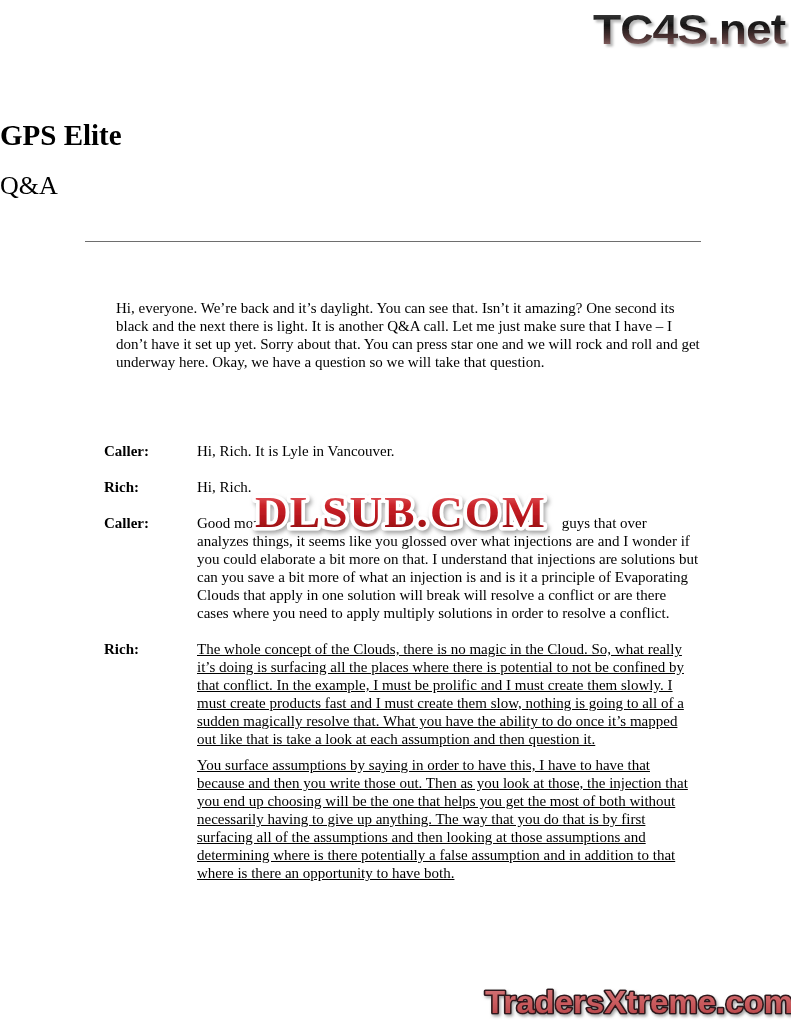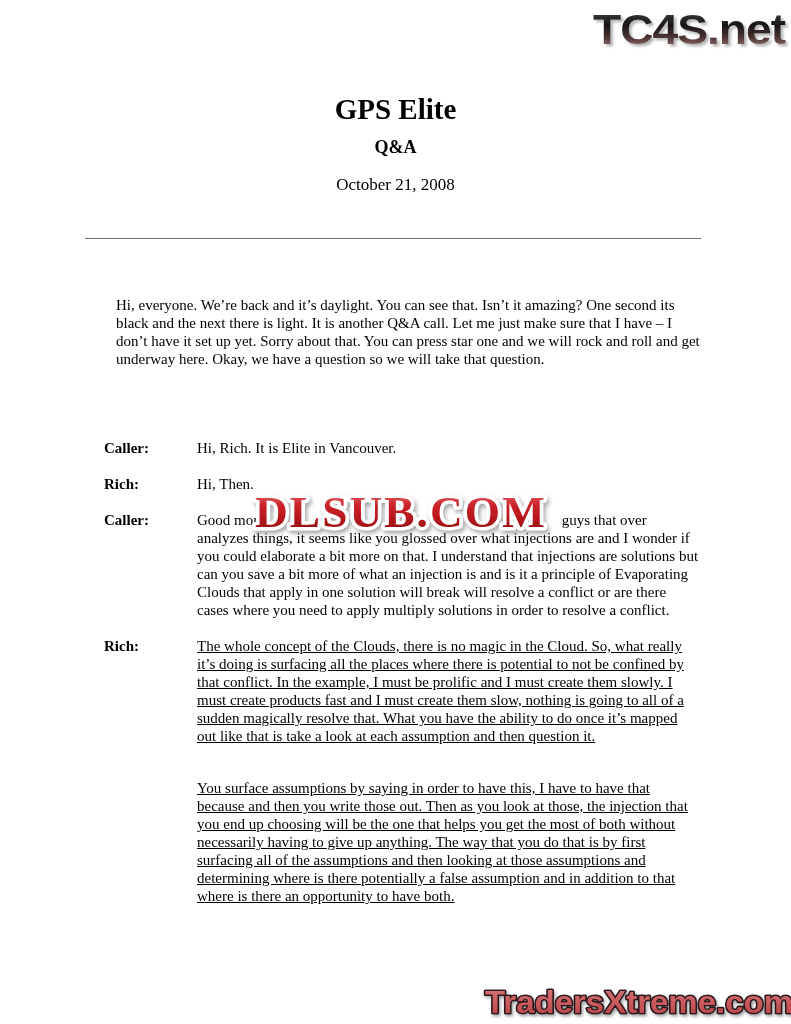--- a/index.html
+++ b/index.html
@@ -12,38 +12,38 @@
     font-family: "Liberation Serif", serif;
     font-size: 15px;
     line-height: 18px;
     color: #000000;
   }
 
   
   .tc4s { position: absolute; top: 2px; left: 589px; width: 200px; height: 54px; }
 
   
-  .doc-header { padding-top: 94px; text-align: center; }
+  .doc-header { padding-top: 120px; }
   .doc-title   { font-size: 29px; line-height: 30px; font-weight: bold; }
-  .doc-subtitle{ font-size: 18px; line-height: 23px; font-weight: bold; margin-top: 12px; }
+  .doc-subtitle{ font-size: 26px; line-height: 23px; font-weight: normal; margin-top: 24px; }
   .doc-date    { font-size: 17px; line-height: 18px; margin-top: 17px; }
 
   
   .divider { border: none; border-top: 1.5px solid #6e6e6e; margin: 44px 90px 0 85px; }
 
   
   .intro { margin: 57px 91px 0 116px; }
 
   
   .dialogue { margin: 71px 91px 0 92px; }
   .row { display: flex; margin-bottom: 18px; }
   .speaker { width: 93px; flex-shrink: 0; font-weight: bold; margin-left: 12px; }
   .speech { flex: 1; }
   .speech p { margin: 0; text-decoration: underline; }
-  .speech p + p { margin-top: 34px; }
+  .speech p + p { margin-top: 8px; }
   .wm-spacer { display: inline-block; width: 296px; height: 1px; vertical-align: baseline; }
 
   
   .dlsub { position: absolute; left: 236px; top: 482px; width: 330px; height: 58px; }
   .txtreme { position: absolute; left: 474px; top: 977px; width: 330px; height: 48px; }
 
   svg text { font-weight: bold; }
 </style>
 </head>
 <body>
@@ -63,37 +63,36 @@
       </filter>
     </defs>
     <g filter="url(#tc4sShadow)">
       <text x="100" y="42" text-anchor="middle" font-family="Liberation Sans, sans-serif" font-size="43" letter-spacing="-1" textLength="192" lengthAdjust="spacingAndGlyphs" fill="url(#tc4sGrad)">TC4S.net</text>
     </g>
   </svg>
 
   <div class="doc-header">
     <div class="doc-title">GPS Elite</div>
     <div class="doc-subtitle">Q&amp;A</div>
-    <div class="doc-date">October 21, 2008</div>
   </div>
 
   <hr class="divider">
 
   <p class="intro">Hi, everyone. We’re back and it’s daylight. You can see that. Isn’t it amazing? One second its black and the next there is light. It is another Q&amp;A call. Let me just make sure that I have – I don’t have it set up yet. Sorry about that. You can press star one and we will rock and roll and get underway here. Okay, we have a question so we will take that question.</p>
 
   <div class="dialogue">
 
     <div class="row">
       <div class="speaker">Caller:</div>
-      <div class="speech">Hi, Rich. It is Elite in Vancouver.</div>
+      <div class="speech">Hi, Rich. It is Lyle in Vancouver.</div>
     </div>
 
     <div class="row">
       <div class="speaker">Rich:</div>
-      <div class="speech">Hi, Then.</div>
+      <div class="speech">Hi, Rich.</div>
     </div>
 
     <div class="row">
       <div class="speaker">Caller:</div>
       <div class="speech"><span>Good morn</span><span class="wm-spacer"></span><span>guys that over analyzes things, it seems like you glossed over what injections are and I wonder if you could elaborate a bit more on that. I understand that injections are solutions but can you save a bit more of what an injection is and is it a principle of Evaporating Clouds that apply in one solution will break will resolve a conflict or are there cases where you need to apply multiply solutions in order to resolve a conflict.</span></div>
     </div>
 
     <div class="row">
       <div class="speaker">Rich:</div>
       <div class="speech">

